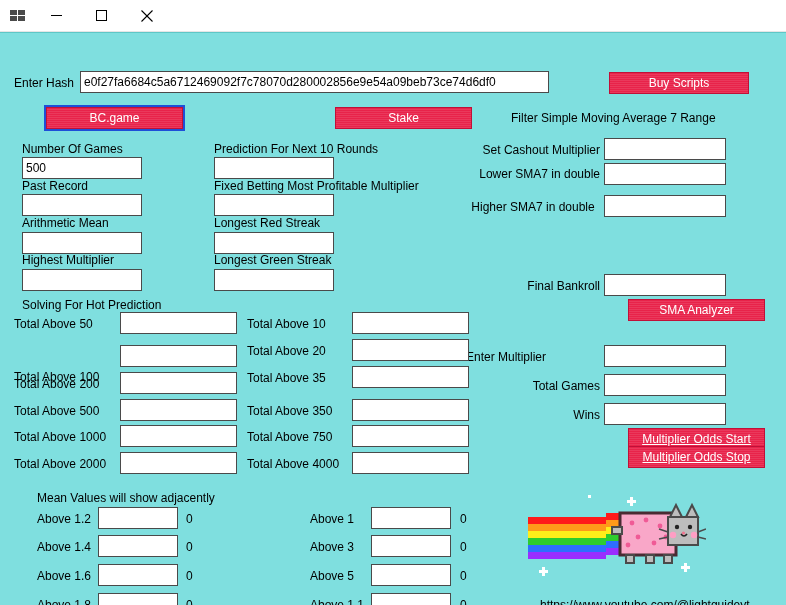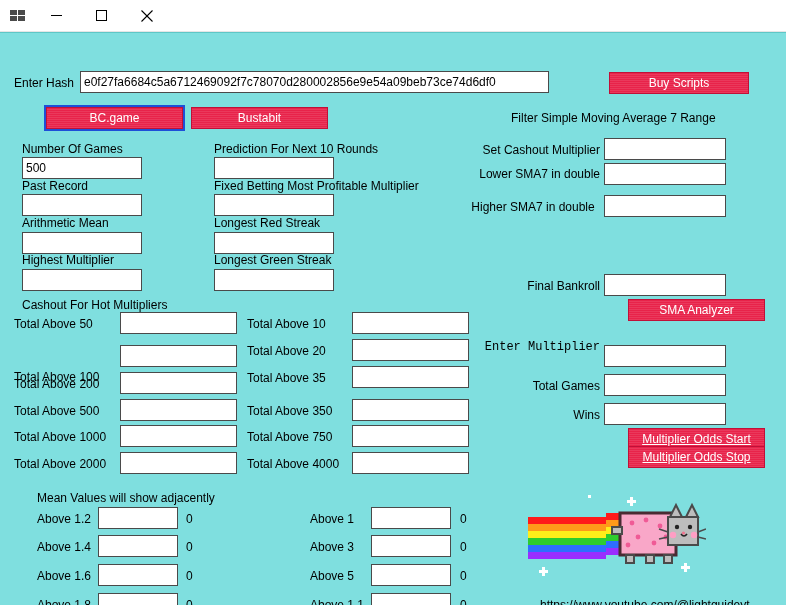--- a/index.html
+++ b/index.html
@@ -143,21 +143,21 @@
     </div>
   </div>
 
   <div class="client">
 
     <div class="lbl" style="left:14px; top:43px;">Enter Hash</div>
     <input class="tb" style="left: 80px; top: 38px; width: 469px;" value="e0f27fa6684c5a6712469092f7c78070d280002856e9e54a09beb73ce74d6df0">
     <button class="btn" style="left:585px; top:39px; width:140px;">Buy Scripts</button>
 
     <button class="btn sel" style="left:22px; top:74px; width:137px;">BC.game</button>
-    <button class="btn" style="left:167px; top:74px; width:137px;">Bustabit</button>
+    <button class="btn" style="left:311px; top:74px; width:137px;">Stake</button>
 
     <div class="lbl" style="left:511px; top:78px;">Filter Simple Moving Average 7 Range</div>
 
     <div class="lbl" style="left:22px; top:109px;">Number Of Games</div>
     <input class="tb" style="left: 22px; top: 124px; width: 120px;" value="500">
 
     <div class="lbl" style="left:22px; top:146px;">Past Record</div>
     <input class="tb" style="left: 22px; top: 161px; width: 120px;" value="">
 
     <div class="lbl" style="left:22px; top:183px;">Arithmetic Mean</div>
@@ -185,33 +185,33 @@
     <input class="tb" style="left: 604px; top: 130px; width: 122px;" value="">
 
     <div class="lbl" style="left:466px; top:167px; width:134px; text-align:center;">Higher SMA7 in double</div>
     <input class="tb" style="left: 604px; top: 162px; width: 122px;" value="">
 
     <div class="lbl" style="left:466px; top:246px; width:134px; text-align:right;">Final Bankroll</div>
     <input class="tb" style="left: 604px; top: 241px; width: 122px;" value="">
 
     <button class="btn" style="left:604px; top:266px; width:137px;">SMA Analyzer</button>
 
-    <div class="lbl" style="left:466px; top:307px; width:134px; text-align:right;font-family:Liberation Mono, monospace;">Enter Multiplier</div>
+    <div class="lbl" style="left:466px; top:317px; width:134px; text-align:left;">Enter Multiplier</div>
     <input class="tb" style="left: 604px; top: 312px; width: 122px;" value="">
 
     <div class="lbl" style="left:466px; top:346px; width:134px; text-align:right;">Total Games</div>
     <input class="tb" style="left: 604px; top: 341px; width: 122px;" value="">
 
     <div class="lbl" style="left:466px; top:375px; width:134px; text-align:right;">Wins</div>
     <input class="tb" style="left: 604px; top: 370px; width: 122px;" value="">
 
     <button class="btn ul" style="left:604px; top:395px; width:137px;">Multiplier Odds Start</button>
     <button class="btn ul" style="left:604px; top:413px; width:137px;">Multiplier Odds Stop</button>
 
-    <div class="lbl" style="left:22px; top:265px;">Cashout For Hot Multipliers</div>
+    <div class="lbl" style="left:22px; top:265px;">Solving For Hot Prediction</div>
 
     <div class="lbl" style="left:14px; top:284px;">Total Above 50</div>
     <input class="tb" style="left: 120px; top: 279px; width: 117px;" value="">
     <div class="lbl" style="left:14px; top:318px;margin-top:19px;">Total Above 100</div>
     <input class="tb" style="left: 120px; top: 312px; width: 117px;" value="">
     <div class="lbl" style="left:14px; top:344px;">Total Above 200</div>
     <input class="tb" style="left: 120px; top: 339px; width: 117px;" value="">
     <div class="lbl" style="left:14px; top:371px;">Total Above 500</div>
     <input class="tb" style="left: 120px; top: 366px; width: 117px;" value="">
     <div class="lbl" style="left:14px; top:397px;">Total Above 1000</div>

